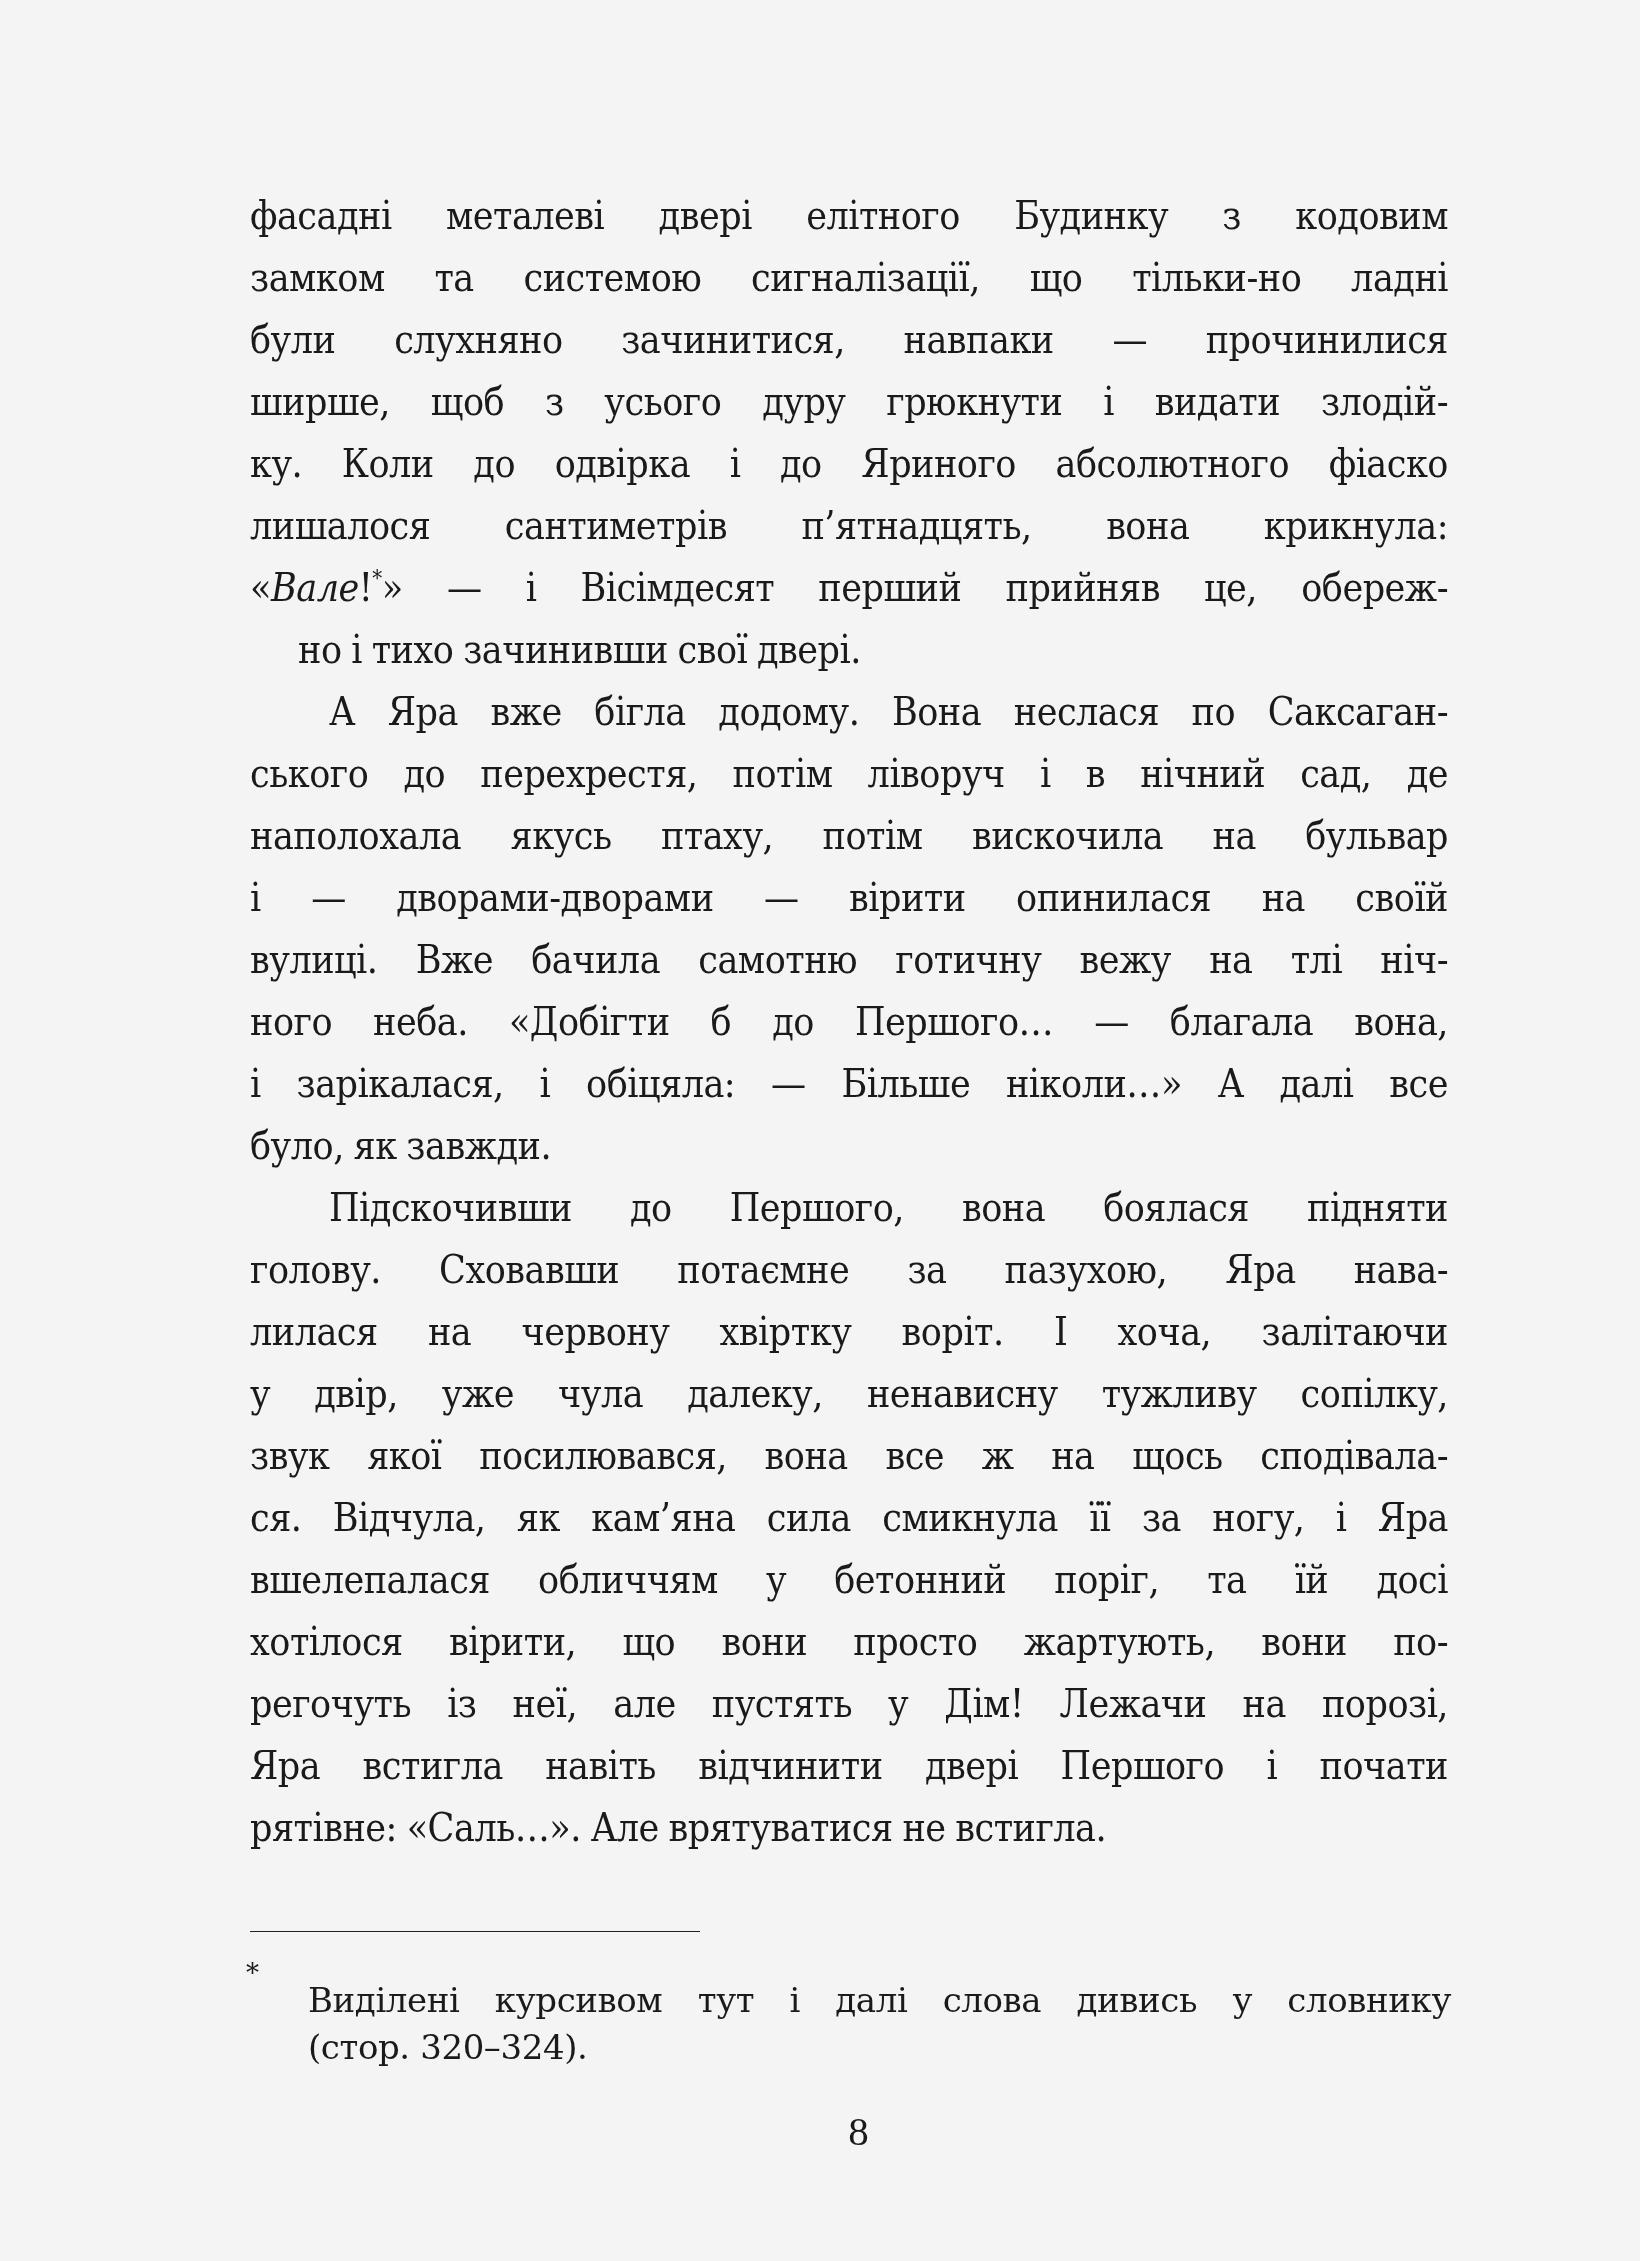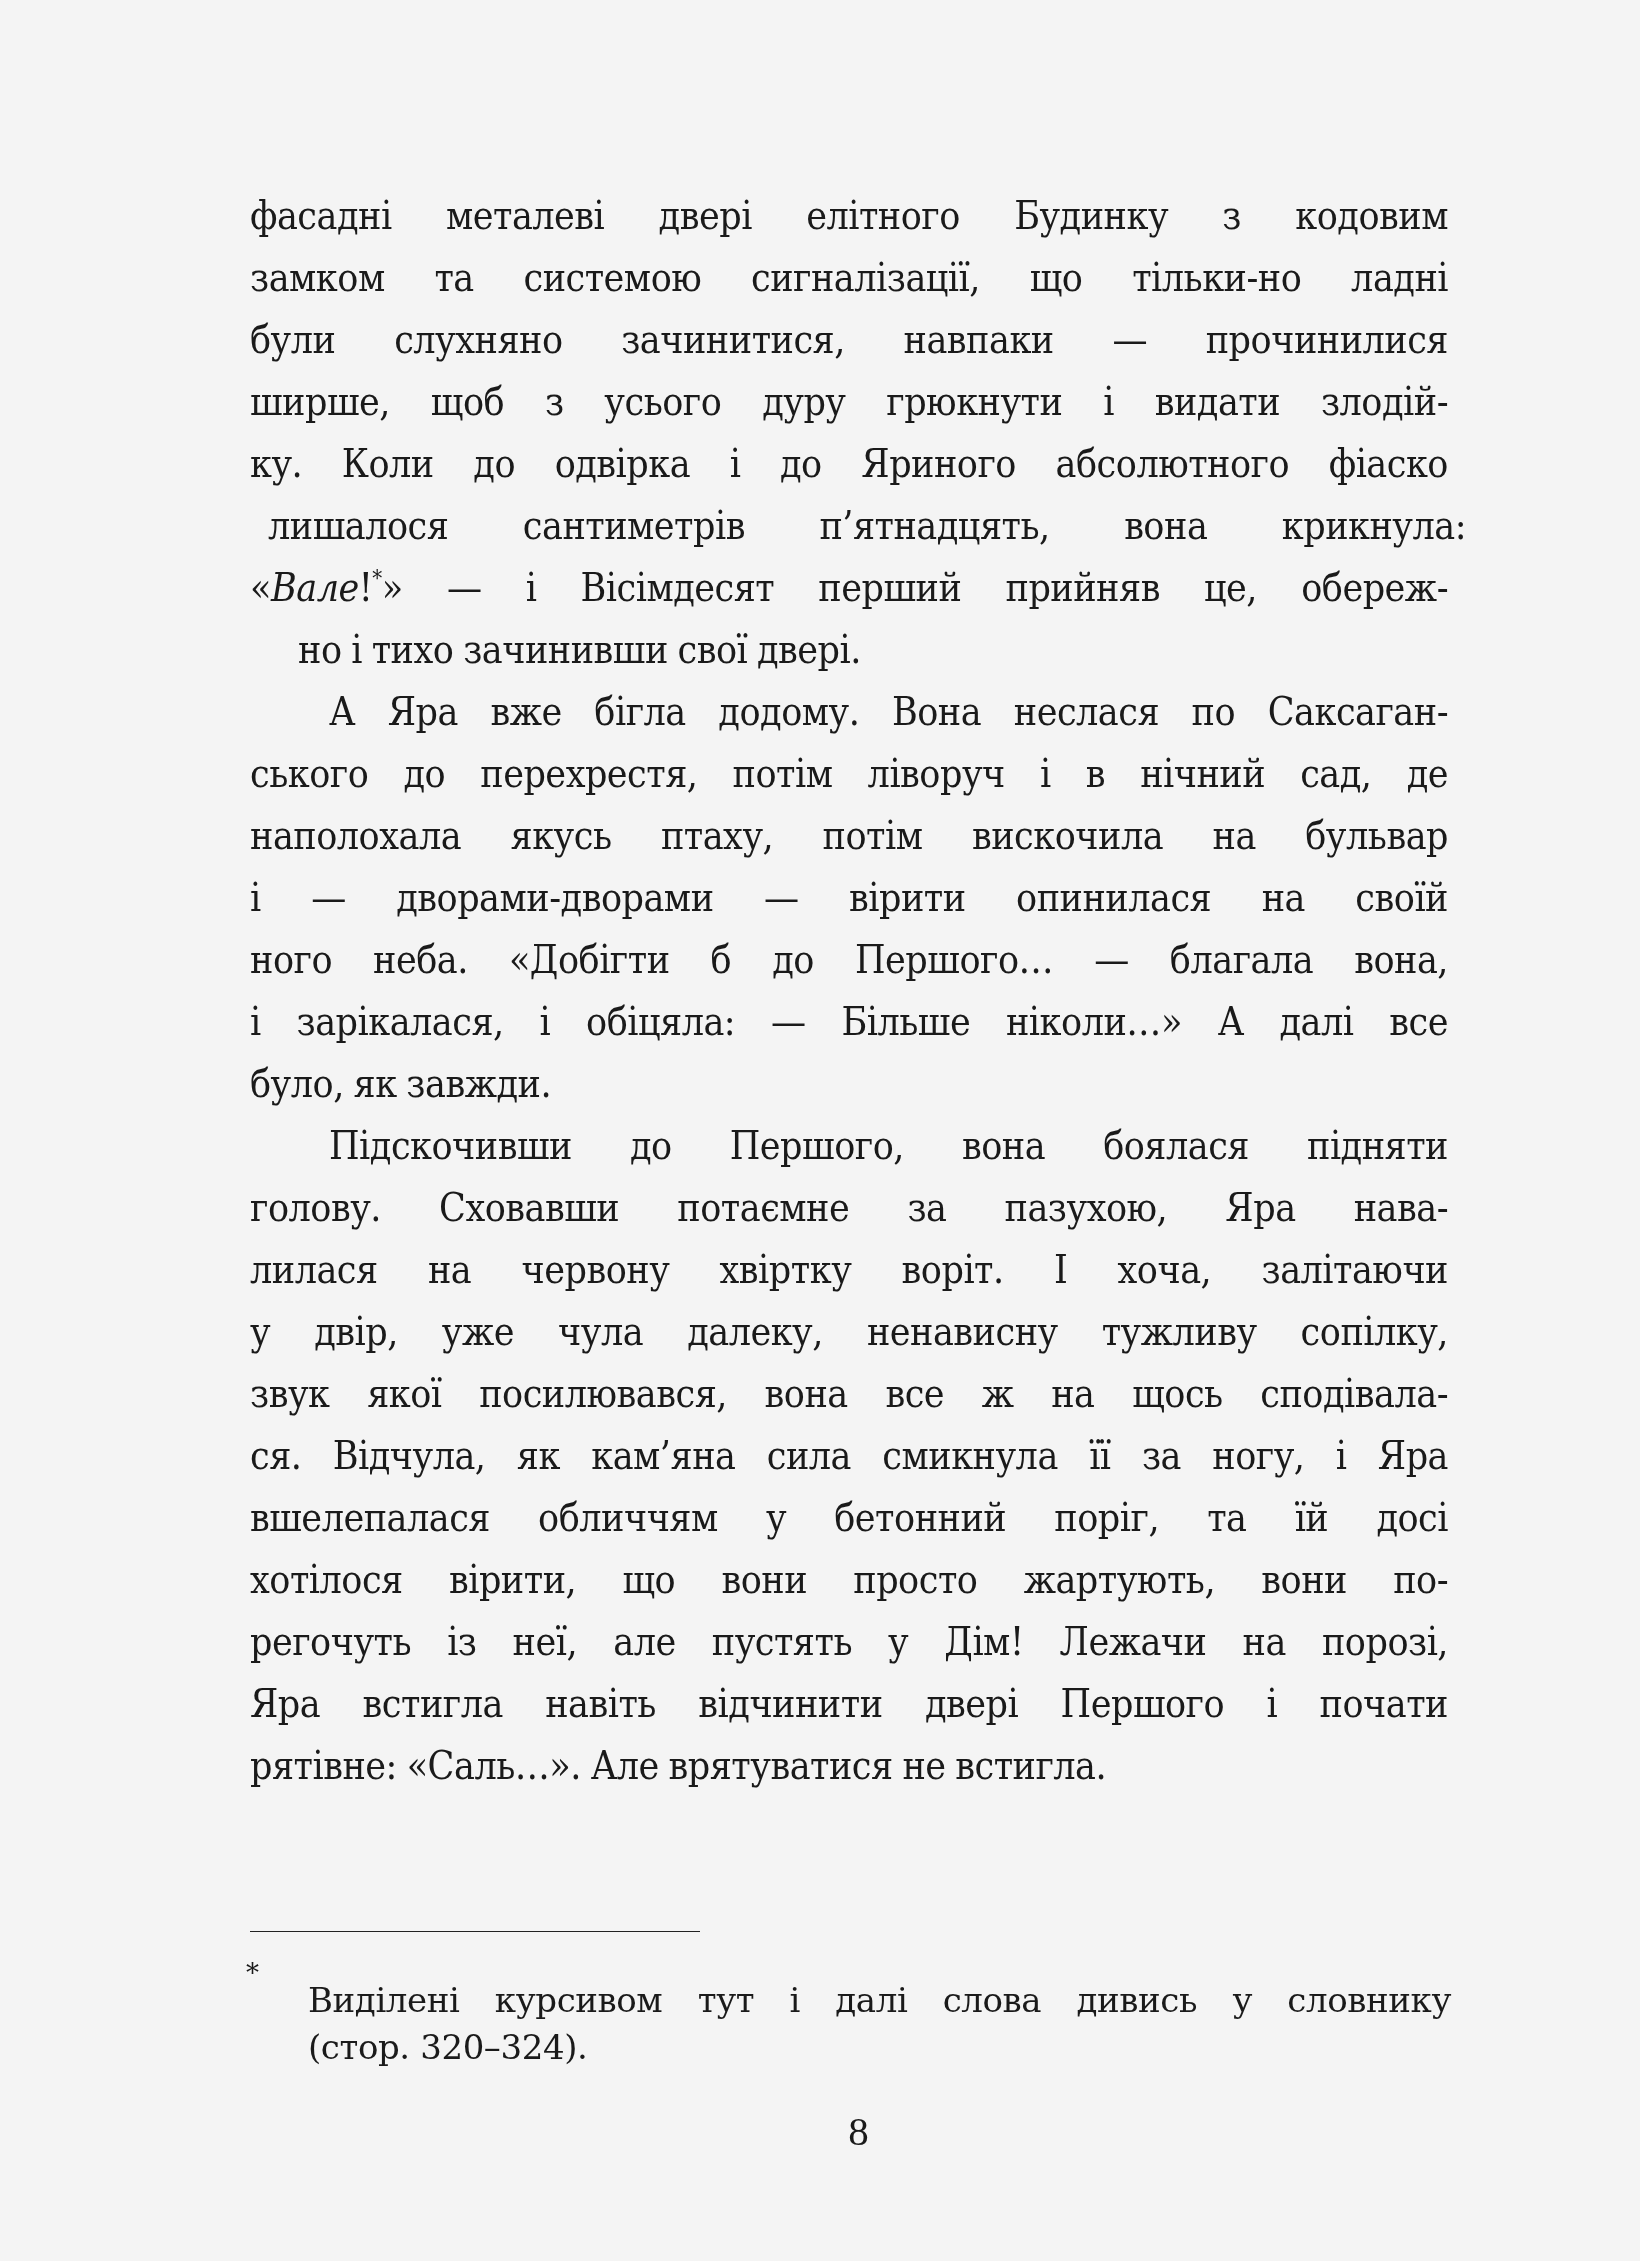--- a/index.html
+++ b/index.html
@@ -104,30 +104,31 @@
 <div class="page">
 
   <div class="body-text">
 
     <div>
       <span class="line" style="display: block; width: 1198px;">фасадні металеві двері елітного Будинку з кодовим</span>
       <span class="line" style="display: block; width: 1198px;">замком та системою сигналізації, що тільки-но ладні</span>
       <span class="line" style="display: block; width: 1198px;">були слухняно зачинитися, навпаки — прочинилися</span>
       <span class="line" style="display: block; width: 1198px;">ширше, щоб з усього дуру грюкнути і видати злодій-</span>
       <span class="line" style="display: block; width: 1198px;">ку. Коли до одвірка і до Яриного абсолютного фіаско</span>
-      <span class="line" style="display: block; width: 1198px; margin-left: 18px;">лишалося сантиметрів п’ятнадцять, вона крикнула:</span>
+      <span class="line" style="display: block; width: 1198px;">лишалося сантиметрів п’ятнадцять, вона крикнула:</span>
       <span class="line" style="display: block; width: 1198px;"><span>«</span><span class="it">Вале</span><span>!</span><sup>*</sup><span>» — і Вісімдесят перший прийняв це, обереж-</span></span>
       <span class="line last" style="display: block; width: 1198px; margin-left: 48px;">но і тихо зачинивши свої двері.</span>
     </div>
 
     <div>
       <span class="line indent" style="display: block; width: 1198px;">А Яра вже бігла додому. Вона неслася по Саксаган-</span>
       <span class="line" style="display: block; width: 1198px;">ського до перехрестя, потім ліворуч і в нічний сад, де</span>
       <span class="line" style="display: block; width: 1198px;">наполохала якусь птаху, потім вискочила на бульвар</span>
       <span class="line" style="display: block; width: 1198px;">і — дворами-дворами — вірити опинилася на своїй</span>
+      <span class="line" style="display: block; width: 1198px;">вулиці. Вже бачила самотню готичну вежу на тлі ніч-</span>
       <span class="line" style="display: block; width: 1198px;">ного неба. «Добігти б до Першого… — благала вона,</span>
       <span class="line" style="display: block; width: 1198px;">і зарікалася, і обіцяла: — Більше ніколи…» А далі все</span>
       <span class="line last" style="display: block; width: 1198px;">було, як завжди.</span>
     </div>
 
     <div>
       <span class="line indent" style="display: block; width: 1198px;">Підскочивши до Першого, вона боялася підняти</span>
       <span class="line" style="display: block; width: 1198px;">голову. Сховавши потаємне за пазухою, Яра нава-</span>
       <span class="line" style="display: block; width: 1198px;">лилася на червону хвіртку воріт. І хоча, залітаючи</span>
       <span class="line" style="display: block; width: 1198px;">у двір, уже чула далеку, ненависну тужливу сопілку,</span>

